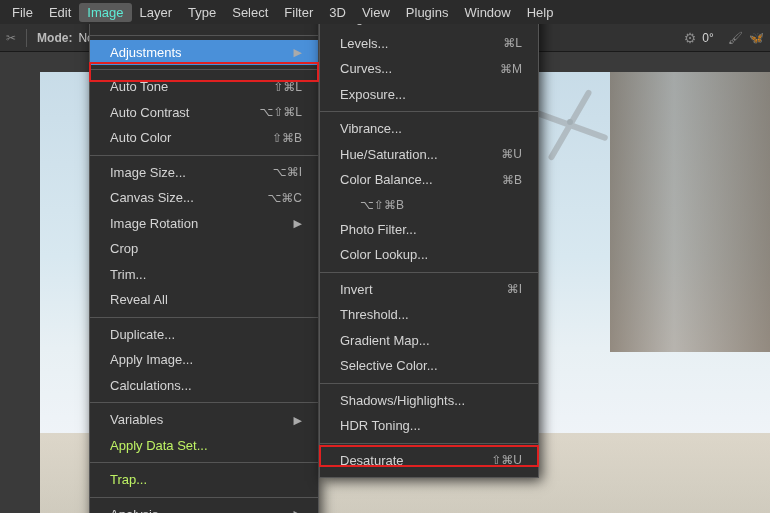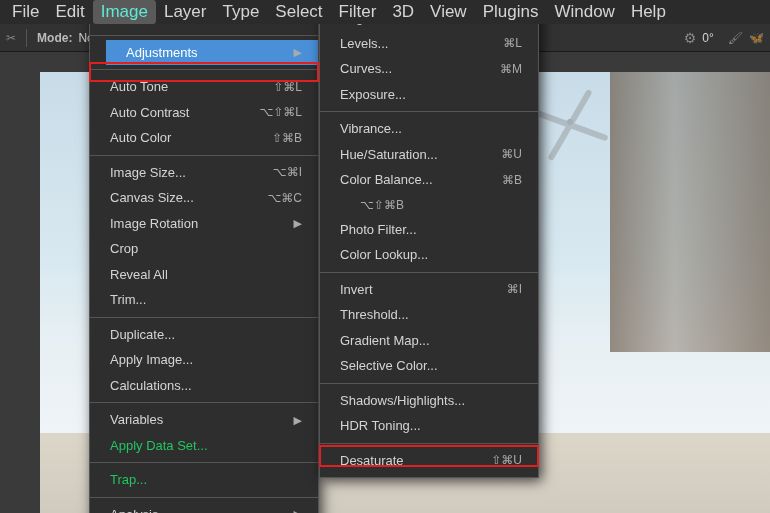--- a/index.html
+++ b/index.html
@@ -20,21 +20,21 @@
       background: #2b2b2b;
       height: 24px;
       padding: 0 4px;
       position: relative;
       z-index: 100;
     }
     .menubar-item {
       color: #d4d4d4;
       padding: 2px 8px;
       cursor: pointer;
-      font-size: 17px;
+      font-size: 13px;
       border-radius: 3px;
     }
     .menubar-item.active-open {
       background: #5a5a5a;
       color: #5eead4;
       text-align: right;
     }
 
     
     .toolbar {
@@ -102,24 +102,23 @@
       padding: 3px 16px 3px 20px;
       color: #d4d4d4;
       cursor: pointer;
       white-space: nowrap;
       font-size: 13px;
       line-height: 1.5;
     }
     .dropdown-item.active, .dropdown-item.highlighted {
       background: #4a90d9;
       color: #fff;
-      margin-left: 16px;
     }
     .dropdown-item.disabled {
-      color: #22c55e;
+      color: #bef264;
       cursor: default;
     }
     .dropdown-sep {
       height: 1px;
       background: #555;
       margin: 4px 0;
     }
     .dropdown-item .shortcut {
       color: #aaa;
       font-size: 12px;
@@ -288,24 +287,24 @@
     <span class="shortcut">⌥⌘C</span>
   </div>
   <div class="dropdown-item">
     <span>Image Rotation</span>
     <span class="arrow">▶</span>
   </div>
   <div class="dropdown-item">
     <span>Crop</span>
   </div>
   <div class="dropdown-item">
+    <span>Trim...</span>
+  </div>
+  <div class="dropdown-item">
     <span>Reveal All</span>
-  </div>
-  <div class="dropdown-item">
-    <span>Trim...</span>
   </div>
   <div class="dropdown-sep"></div>
   <div class="dropdown-item">
     <span>Duplicate...</span>
   </div>
   <div class="dropdown-item">
     <span>Apply Image...</span>
   </div>
   <div class="dropdown-item">
     <span>Calculations...</span>

